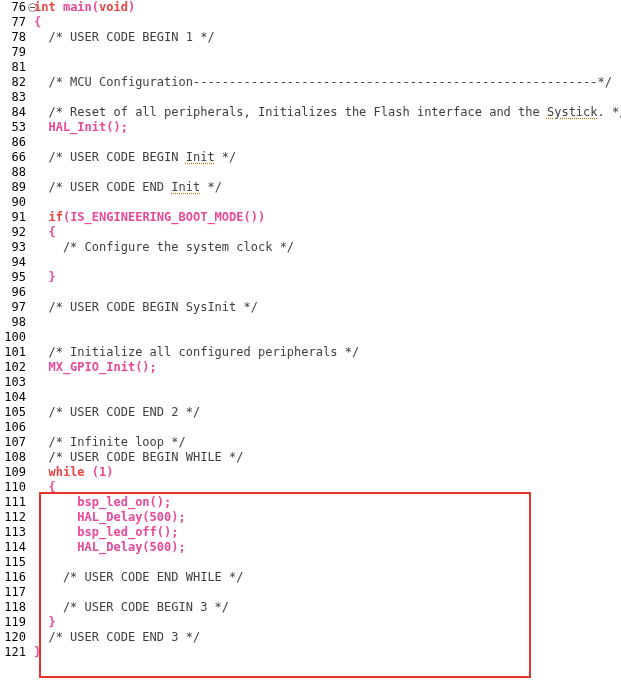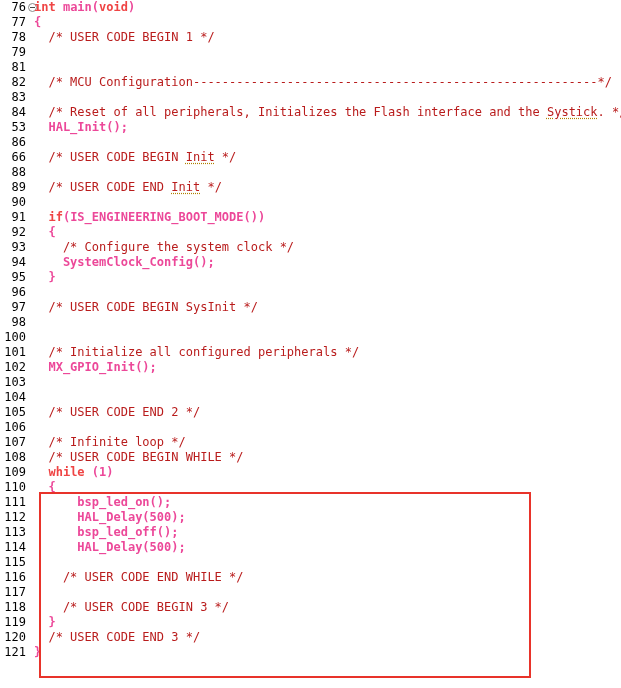--- a/index.html
+++ b/index.html
@@ -46,21 +46,21 @@
   .ltext {
     position: absolute;
     left: 34px;
     top: 0;
     color: #000000;
     font-family: "DejaVu Sans Mono", monospace;
     font-size: 12px;
     line-height: 15px;
     white-space: pre;
   }
-  .cmt { color: #b91c1c; }
+  .cmt { color: #404040; }
   .kw  { color: #ef4444; font-weight: bold; }
   .plain { color: #ec4899; font-weight: bold; }
   .spell {
     text-decoration: underline;
     text-decoration-style: dotted;
     text-decoration-color: #b08000;
     text-underline-offset: 2px;
     margin-top: 28px;
   }
   .fold-marker {
@@ -104,21 +104,21 @@
       <div class="line"><span class="lnum">84</span><span class="ltext"><span class="cmt">  /* Reset of all peripherals, Initializes the Flash interface and the </span><span class="cmt spell">Systick</span><span class="cmt">. */</span></span></div>
       <div class="line"><span class="lnum">53</span><span class="ltext"><span class="plain">  HAL_Init();</span></span></div>
       <div class="line"><span class="lnum">86</span><span class="ltext"></span></div>
       <div class="line"><span class="lnum">66</span><span class="ltext"><span class="cmt">  /* USER CODE BEGIN </span><span class="cmt spell">Init</span><span class="cmt"> */</span></span></div>
       <div class="line"><span class="lnum">88</span><span class="ltext"></span></div>
       <div class="line"><span class="lnum">89</span><span class="ltext"><span class="cmt">  /* USER CODE END </span><span class="cmt spell">Init</span><span class="cmt"> */</span></span></div>
       <div class="line"><span class="lnum">90</span><span class="ltext"></span></div>
       <div class="line"><span class="lnum">91</span><span class="ltext"><span class="plain">  </span><span class="kw">if</span><span class="plain">(IS_ENGINEERING_BOOT_MODE())</span></span></div>
       <div class="line"><span class="lnum">92</span><span class="ltext"><span class="plain">  {</span></span></div>
       <div class="line"><span class="lnum">93</span><span class="ltext"><span class="cmt">    /* Configure the system clock */</span></span></div>
-      <div class="line"><span class="lnum">94</span><span class="ltext"><span class="plain">    SystemClock_Config();</span></span></div>
+      <div class="line"><span class="lnum">94</span></div>
       <div class="line"><span class="lnum">95</span><span class="ltext"><span class="plain">  }</span></span></div>
       <div class="line"><span class="lnum">96</span><span class="ltext"></span></div>
       <div class="line"><span class="lnum">97</span><span class="ltext"><span class="cmt">  /* USER CODE BEGIN SysInit */</span></span></div>
       <div class="line"><span class="lnum">98</span><span class="ltext"></span></div>
       <div class="line"><span class="lnum">100</span><span class="ltext"></span></div>
       <div class="line"><span class="lnum">101</span><span class="ltext"><span class="cmt">  /* Initialize all configured peripherals */</span></span></div>
       <div class="line"><span class="lnum">102</span><span class="ltext"><span class="plain">  MX_GPIO_Init();</span></span></div>
       <div class="line"><span class="lnum">103</span></div>
       <div class="line"><span class="lnum">104</span><span class="ltext"></span></div>
       <div class="line"><span class="lnum">105</span><span class="ltext"><span class="cmt">  /* USER CODE END 2 */</span></span></div>

